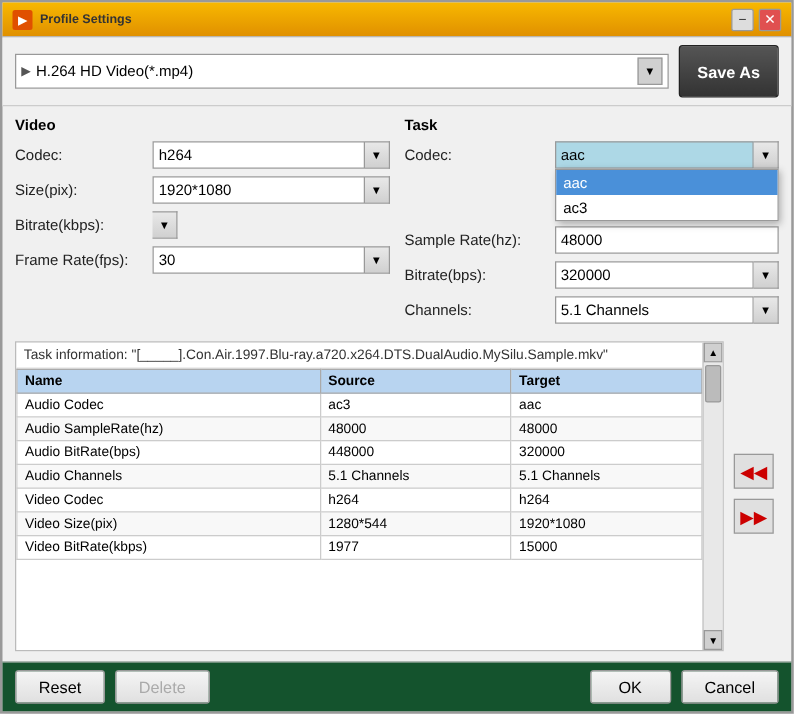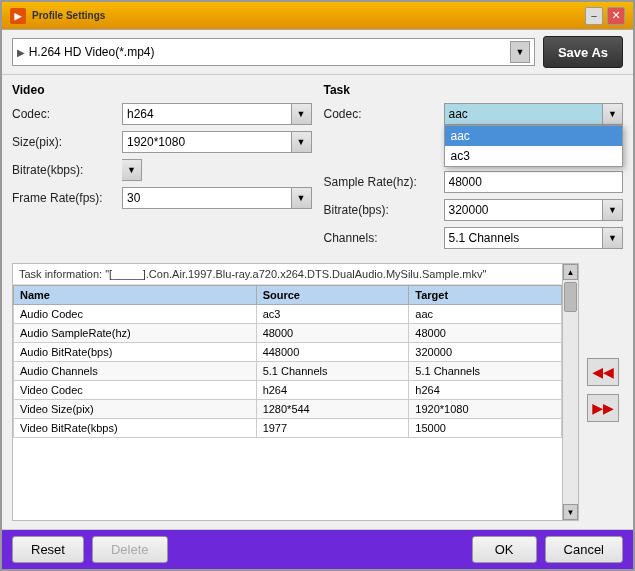--- a/index.html
+++ b/index.html
@@ -113,21 +113,21 @@
     }
     .save-as-btn {
       background: linear-gradient(to bottom, #555, #333);
       color: white;
       border: 1px solid #222;
       padding: 5px 14px;
       font-size: 13px;
       font-weight: bold;
       cursor: pointer;
       border-radius: 3px;
-      height: 32px;
+      height: 42px;
     }
 
     .main-content {
       padding: 8px 10px;
       flex: 1;
       display: flex;
       flex-direction: column;
       gap: 4px;
     }
 
@@ -310,21 +310,21 @@
       font-size: 14px;
       color: #c00;
     }
 
     .bottom-row {
       display: flex;
       align-items: center;
       justify-content: space-between;
       padding: 6px 10px;
       border-top: 1px solid #ccc;
-      background: #6d28d9;
+      background: #14532d;
     }
     .bottom-left {
       display: flex;
       gap: 8px;
     }
     .bottom-right {
       display: flex;
       gap: 8px;
       margin-left: 45px;
     }

